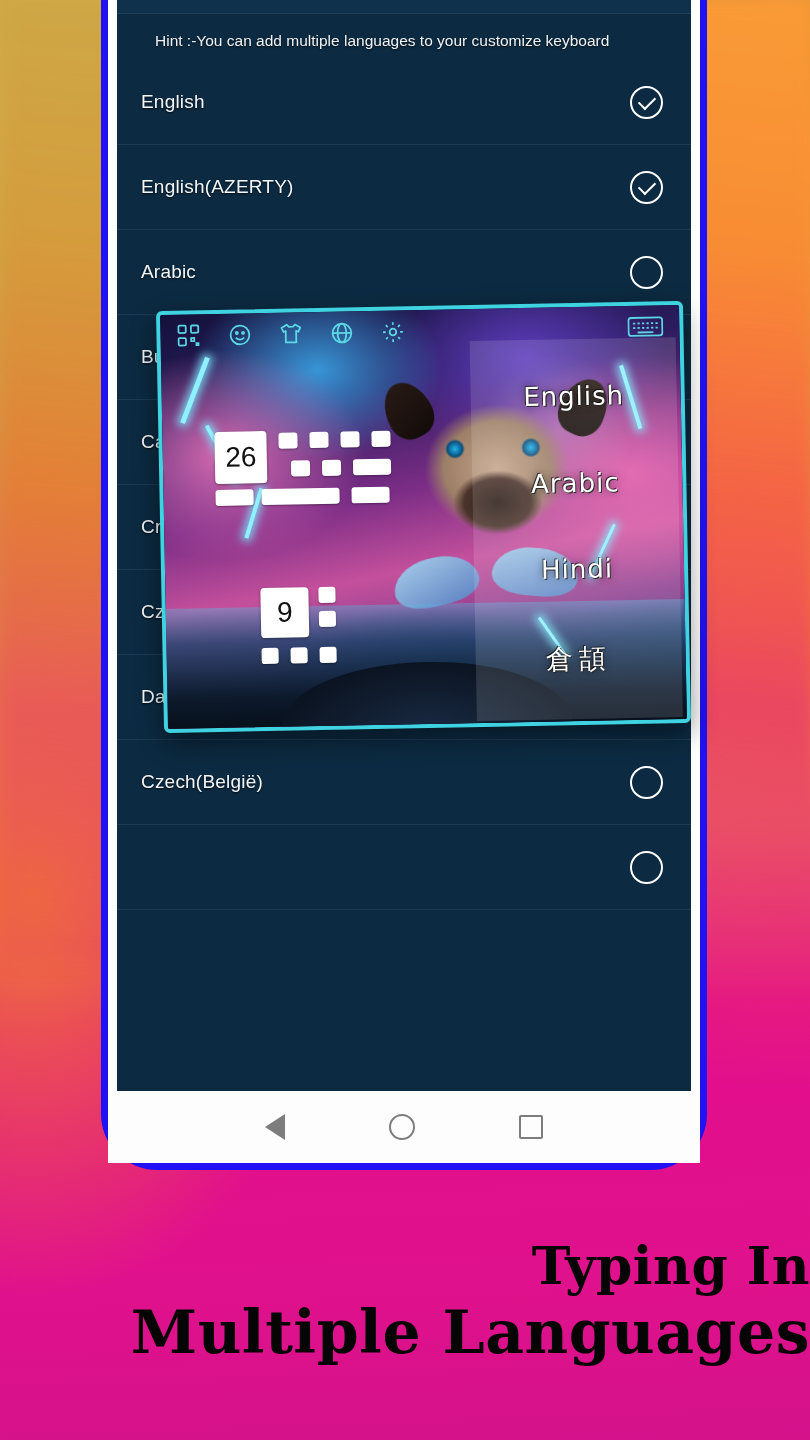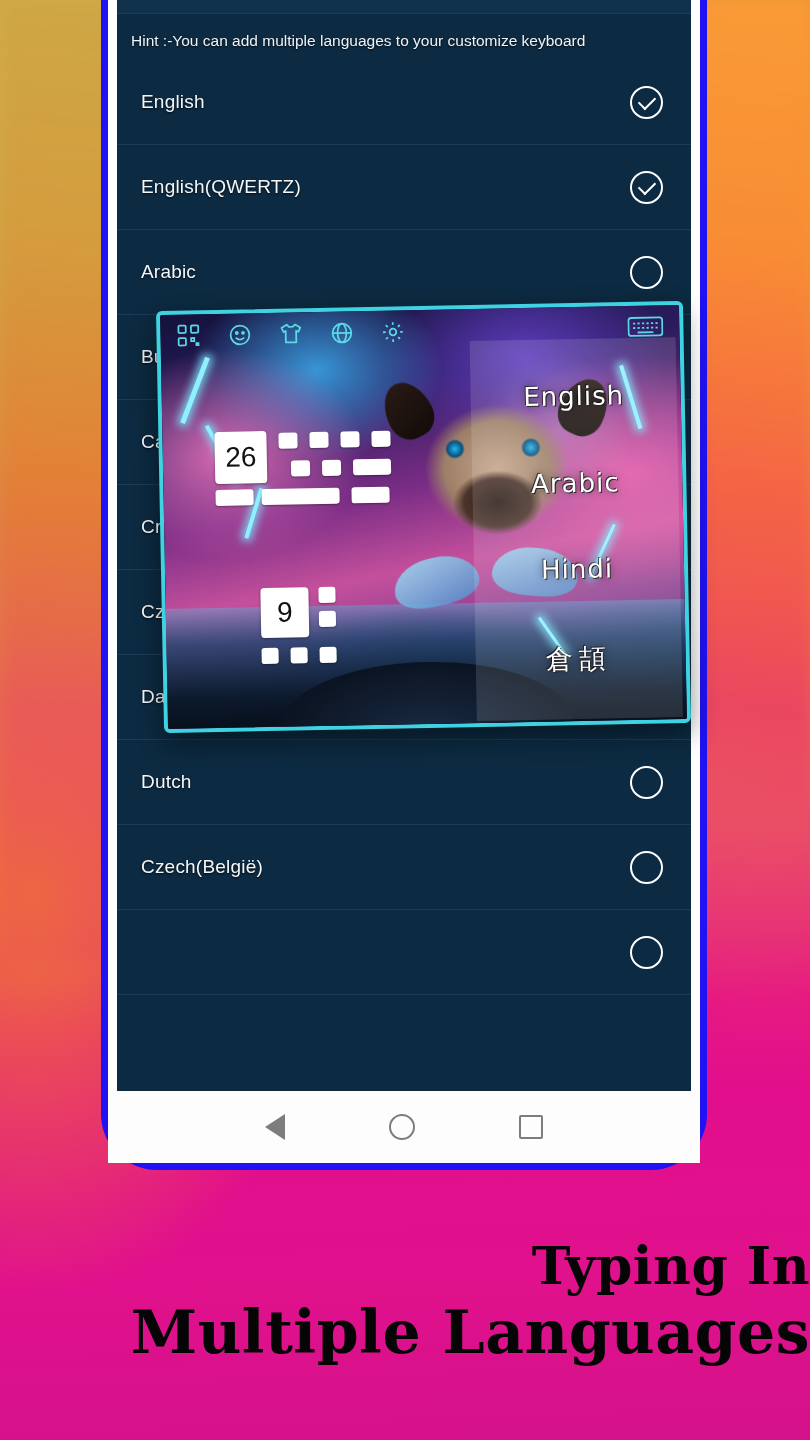--- a/index.html
+++ b/index.html
@@ -75,21 +75,21 @@
     height:30px;
     background:#10314c;
     display:flex; align-items:flex-start;
     padding:0 16px;
     position:relative;
     border-bottom:1px solid #1b3f5c;
   }
 
   
   #hint {
-    padding:16px 22px 8px 14px;
+    padding:16px 22px 8px 38px;
     font-size:15.5px; line-height:1.45;
     color:#f0f4f8;
     text-shadow:0 1px 2px rgba(0,0,0,.75);
     max-width:540px;
   }
 
   
   #lang-list { position:relative; }
   .lang-row {
     height:85px;
@@ -252,21 +252,21 @@
       <div id="hint">Hint :-You can add multiple languages to your customize keyboard</div>
 
       <div id="lang-list">
 
         <div class="lang-row">
           <span class="lang-label">English</span>
           <span class="radio checked"></span>
         </div>
 
         <div class="lang-row">
-          <span class="lang-label">English(QWERTZ)</span>
+          <span class="lang-label">English(AZERTY)</span>
           <span class="radio checked"></span>
         </div>
 
 
         <div class="lang-row">
           <span class="lang-label">Arabic</span>
           <span class="radio"></span>
         </div>
 
         <div class="lang-row">
@@ -287,24 +287,20 @@
         <div class="lang-row">
           <span class="lang-label">Czech</span>
           <span class="radio"></span>
         </div>
 
         <div class="lang-row">
           <span class="lang-label">Danish</span>
           <span class="radio"></span>
         </div>
 
-        <div class="lang-row">
-          <span class="lang-label">Dutch</span>
-          <span class="radio"></span>
-        </div>
 
         <div class="lang-row">
           <span class="lang-label">Czech(België)</span>
           <span class="radio"></span>
         </div>
 
         <div class="lang-row">
           <span class="lang-label"></span>
           <span class="radio"></span>
         </div>

